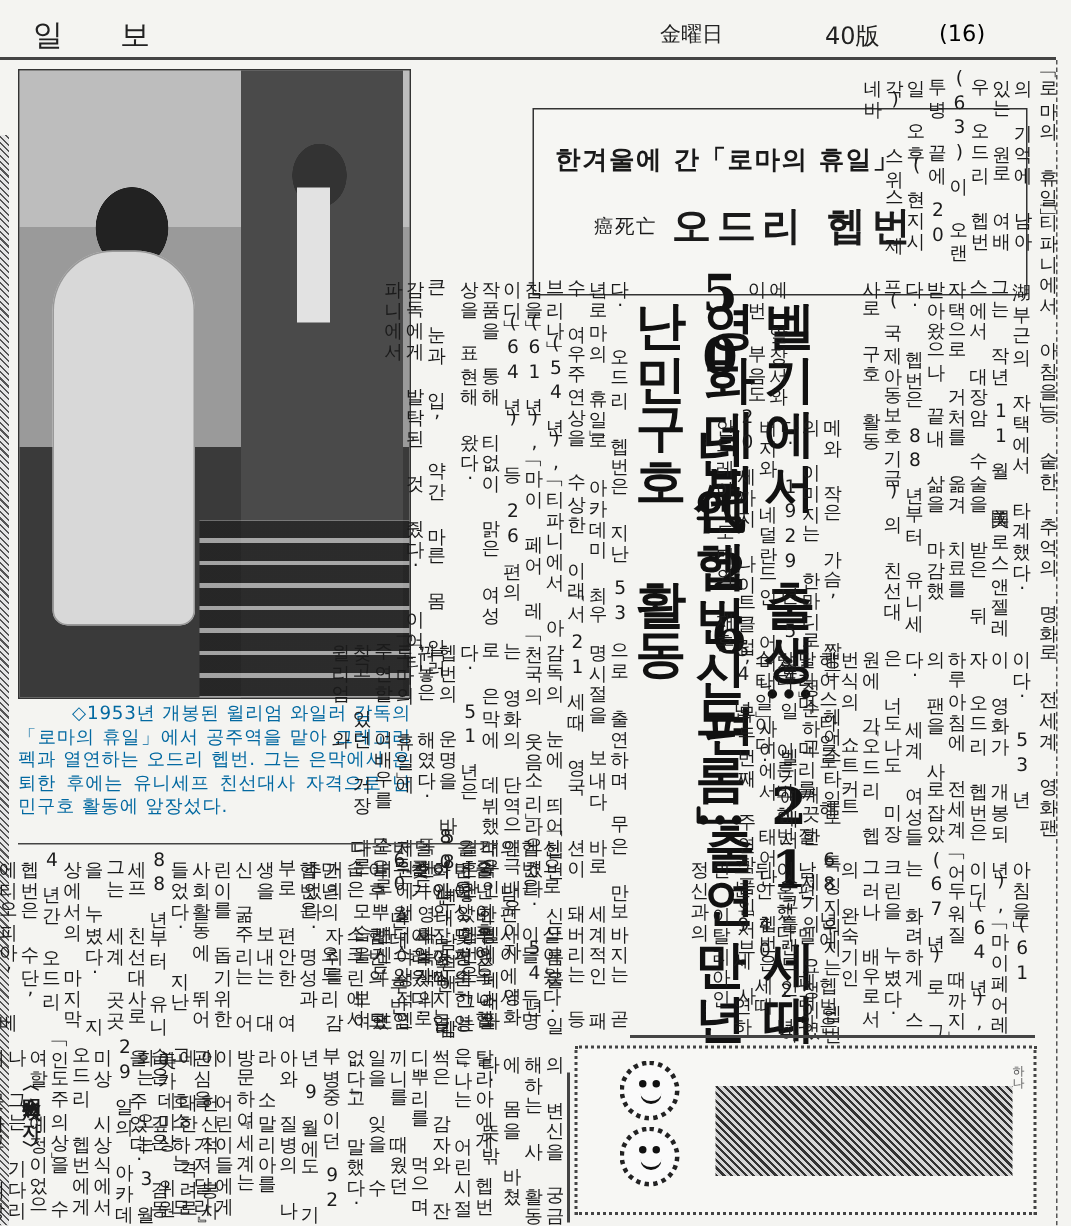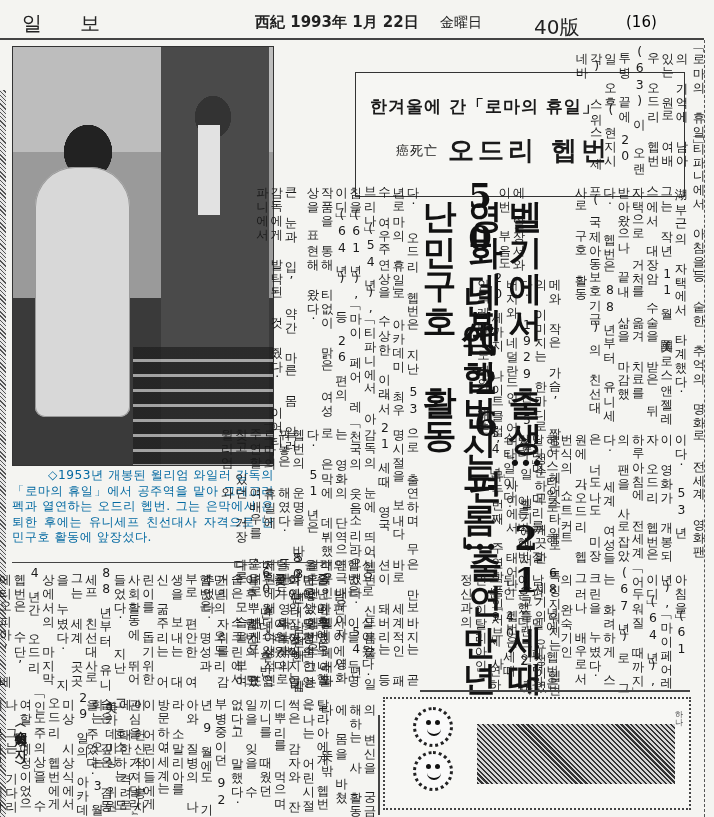--- a/index.html
+++ b/index.html
@@ -15,21 +15,21 @@
     font-family: "DejaVu Sans", sans-serif;
     border-radius: 16px;
   }
   .masthead .paper-name {
     position: absolute; left: 22px; top: 10px; font-size: 20px; letter-spacing: 38px; color: #222;
   }
   .masthead .date {
     position: absolute; left: 255px; top: 13px; font-size: 15px; font-weight: bold; color: #222;
   }
   .masthead .weekday { position: absolute; left: 440px; top: 14px; font-size: 14px; color: #222; }
-  .masthead .edition { position: absolute; left: 534px; top: 14px; font-size: 20px; color: #222; }
+  .masthead .edition { position: absolute; left: 550px; top: 14px; font-size: 16px; color: #222; }
   .masthead .page { position: absolute; left: 626px; top: 13px; font-size: 15px; color: #000000; }
   .top-rule { position: absolute; left: 0; top: 38px; width: 704px; height: 2px; background: #444; }
 
   .hatch-left {
     position: absolute; left: 0; top: 90px; width: 6px; height: 727px;
     background: repeating-linear-gradient(45deg, #555 0 1px, #e6e6e6 1px 3px);
   }
 
   .photo {
     position: absolute; left: 12px; top: 46px; width: 262px; height: 420px;
@@ -131,21 +131,20 @@
   .dashes-right {
     position: absolute; left: 704px; top: 40px; width: 1px; height: 777px;
     border-left: 1px dashed #555;
   }
 </style>
 </head>
 <body>
 
 <div class="masthead">
   <span class="paper-name">일보</span>
-  <span class="date">西紀 1993年 1月 22日</span>
   <span class="weekday">金曜日</span>
   <span class="edition">40版</span>
   <span class="page">(16)</span>
 </div>
 <div class="top-rule"></div>
 <div class="hatch-left"></div>
 <div class="dashes-right"></div>
 
 <div class="photo" title="1953 film still: Audrey Hepburn and Gregory Peck holding hands on steps">
   <div class="stairs"></div>

